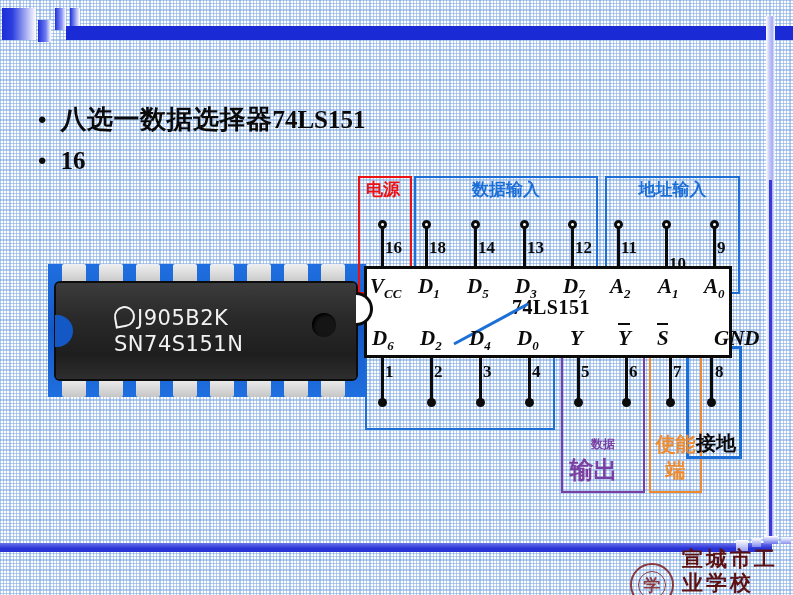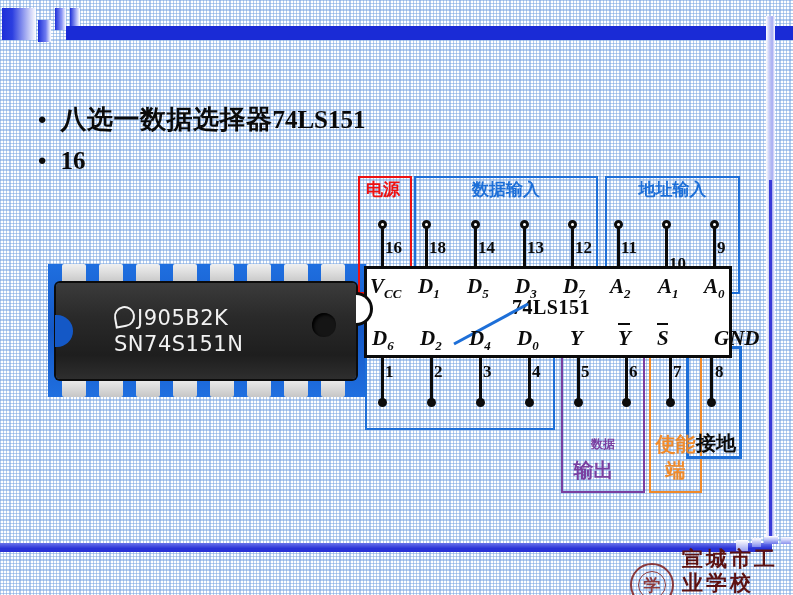--- a/index.html
+++ b/index.html
@@ -192,21 +192,21 @@
     <div class="gbox" style="left:253px;top:0px;width:135px;height:118px;border:2px solid #1d6fd8;"></div>
     <div class="gbox" style="left:13px;top:157px;width:190px;height:97px;border:2px solid #1d6fd8;"></div>
     <div class="gbox" style="left:209px;top:157px;width:84px;height:160px;border:2px solid #7a3fa0;"></div>
     <div class="gbox" style="left:297px;top:157px;width:53px;height:160px;border:2px solid #f08a2a;"></div>
     <div class="gbox" style="left:334px;top:170px;width:56px;height:113px;border:3px solid #1d6fd8;"></div>
 
     <div class="gtitle" style="left:4px;top:4px;width:54px;color:#ee1111;">电源</div>
     <div class="gtitle" style="left:253px;top:4px;width:135px;color:#1d6fd8;">地址输入</div>
     <div class="gtitle" style="left:62px;top:4px;width:184px;color:#1d6fd8;">数据输入</div>
     <div class="gtitle" style="left:209px;top:259px;width:84px;color:#7a3fa0;font-size:12px;">数据</div>
-    <div class="gtitle" style="left:209px;top:285px;width:65px;color:#7a3fa0;font-size:20px;">输出</div>
+    <div class="gtitle" style="left:209px;top:285px;width:65px;color:#7a3fa0;font-size:24px;">输出</div>
     <div class="gtitle" style="left:297px;top:259px;width:53px;color:#f08a2a;font-size:20px;">使能</div>
     <div class="gtitle" style="left:297px;top:285px;width:53px;color:#f08a2a;font-size:20px;">端</div>
     <div class="gtitle" style="left:338px;top:258px;width:52px;color:#0b0b0b;font-size:20px;">接地</div>
 
     <div class="chipbody"></div>
     <div class="chipnotch"></div>
     <div class="chipname">74LS151</div>
     <svg class="leader" viewBox="0 0 78 44">
       <line x1="2" y1="42" x2="76" y2="2" stroke="#1d6fd8" stroke-width="3"></line>
     </svg>

